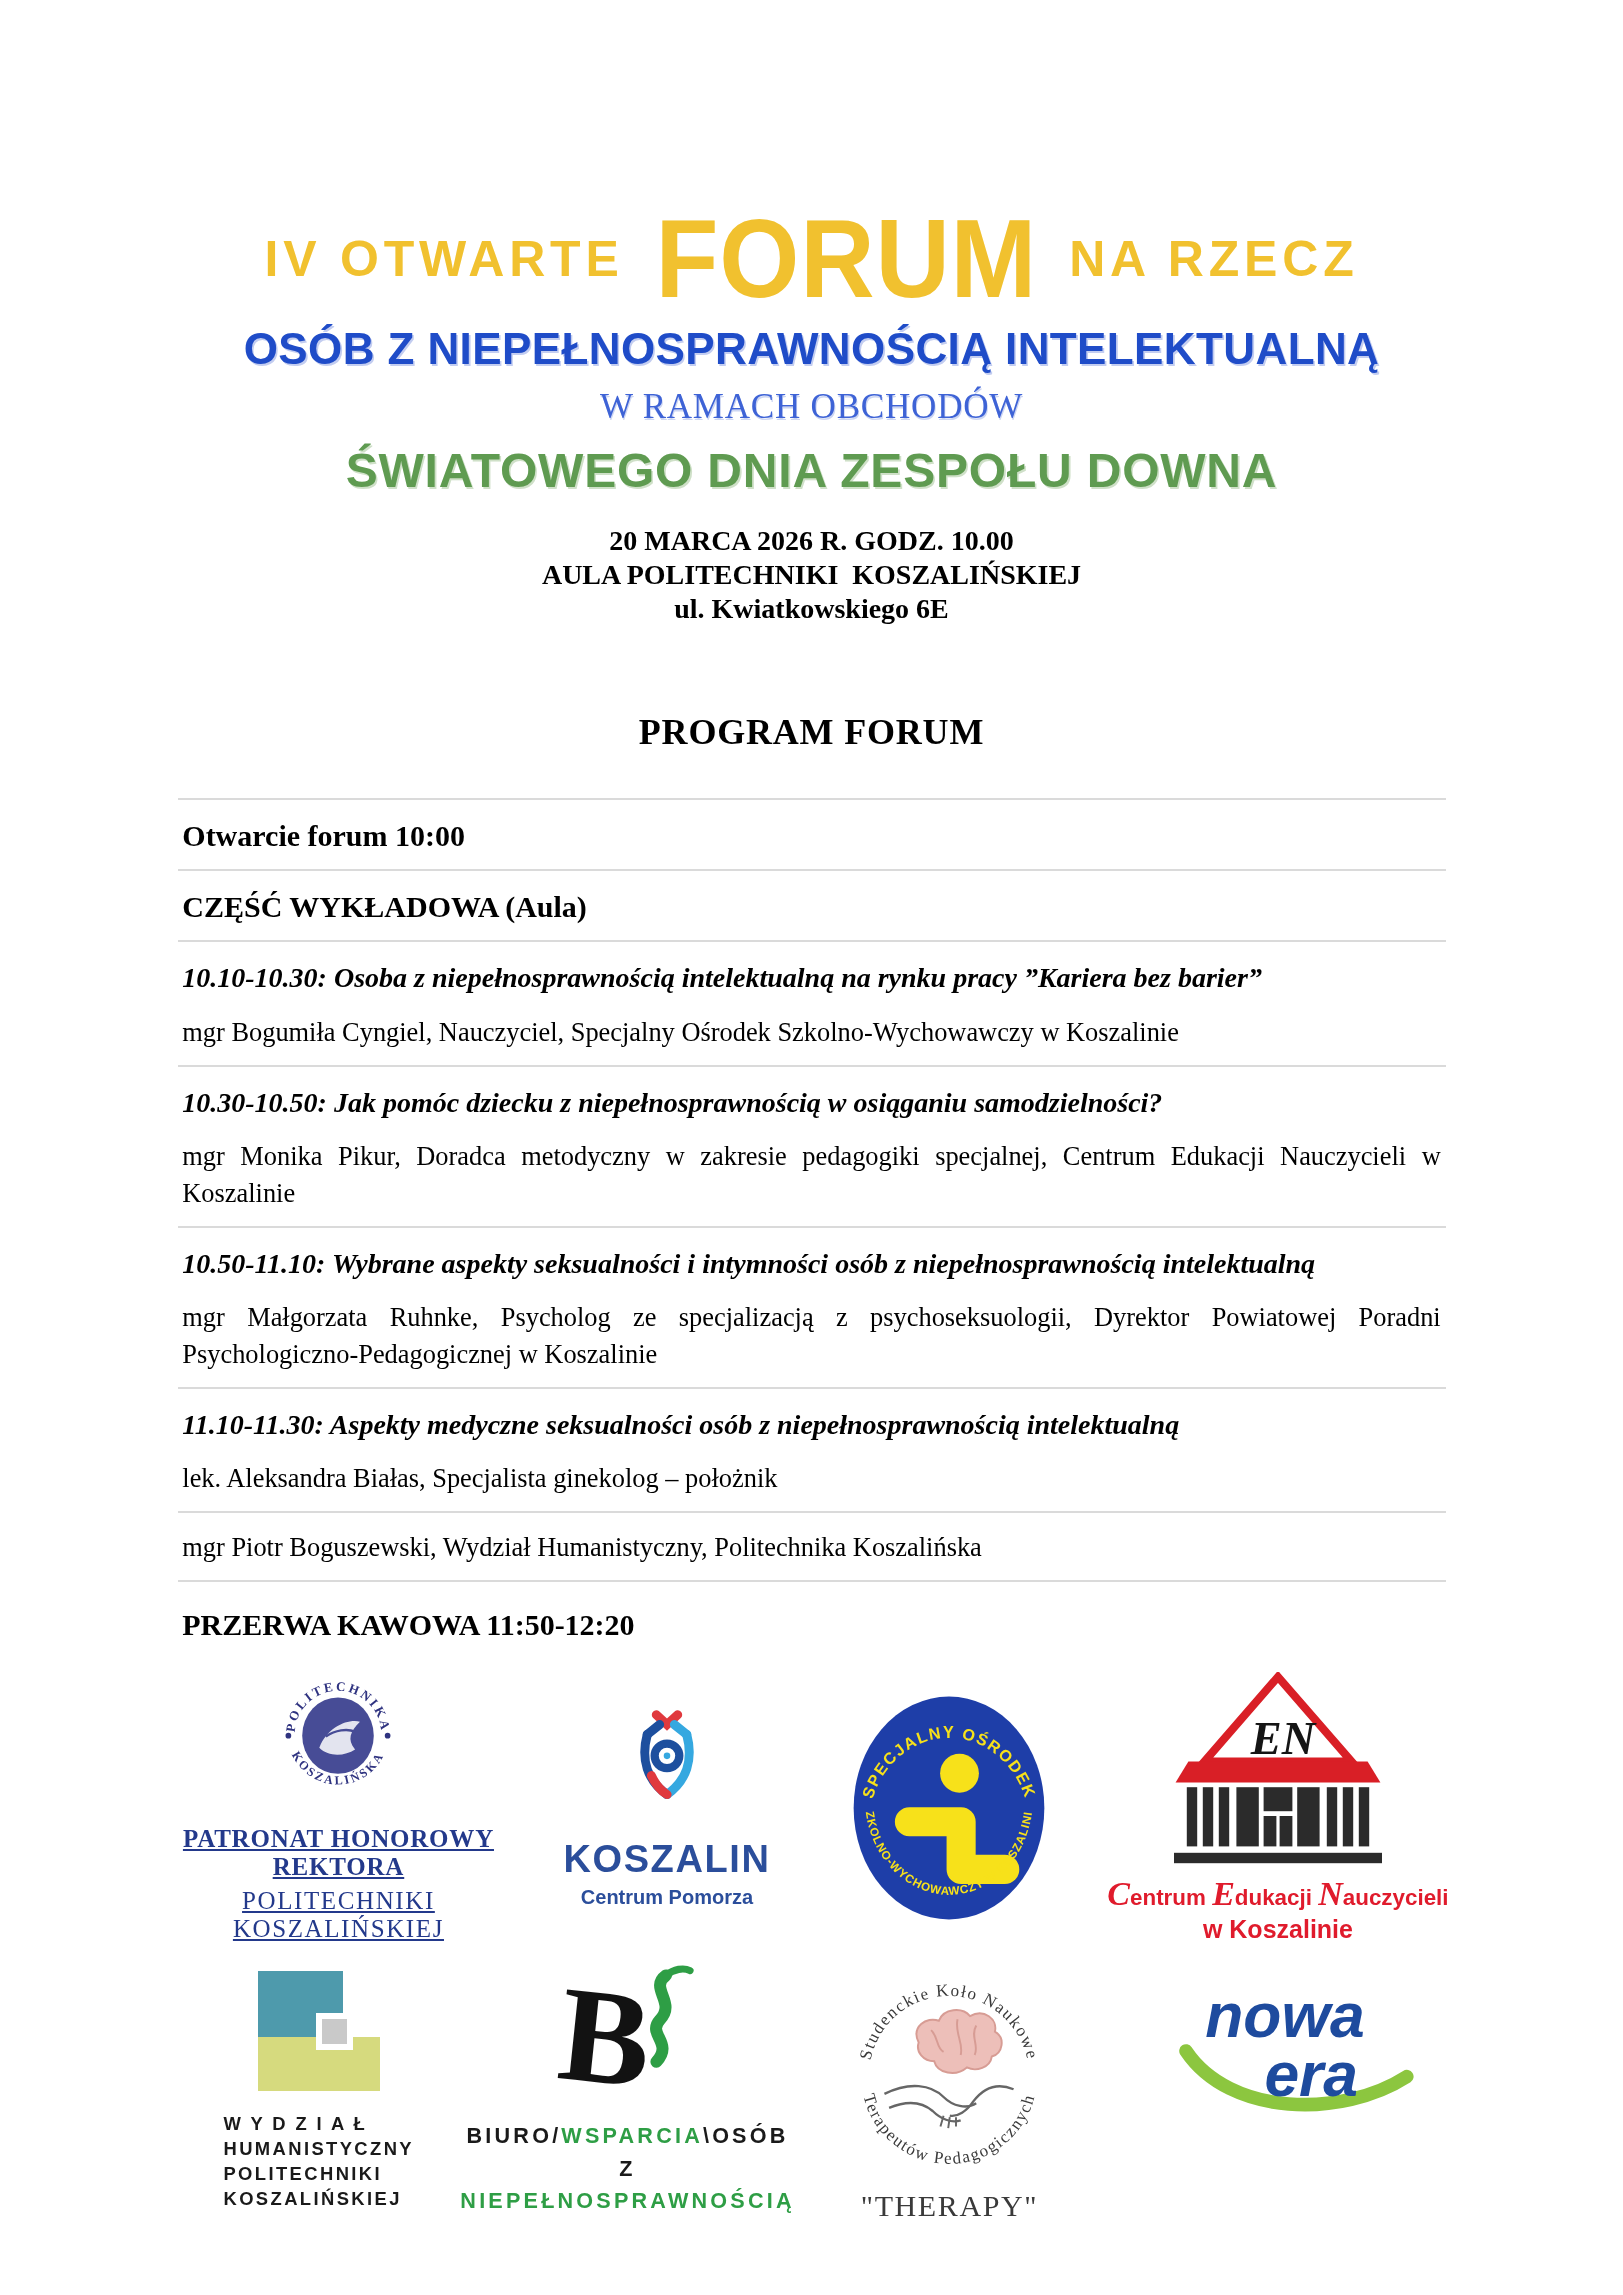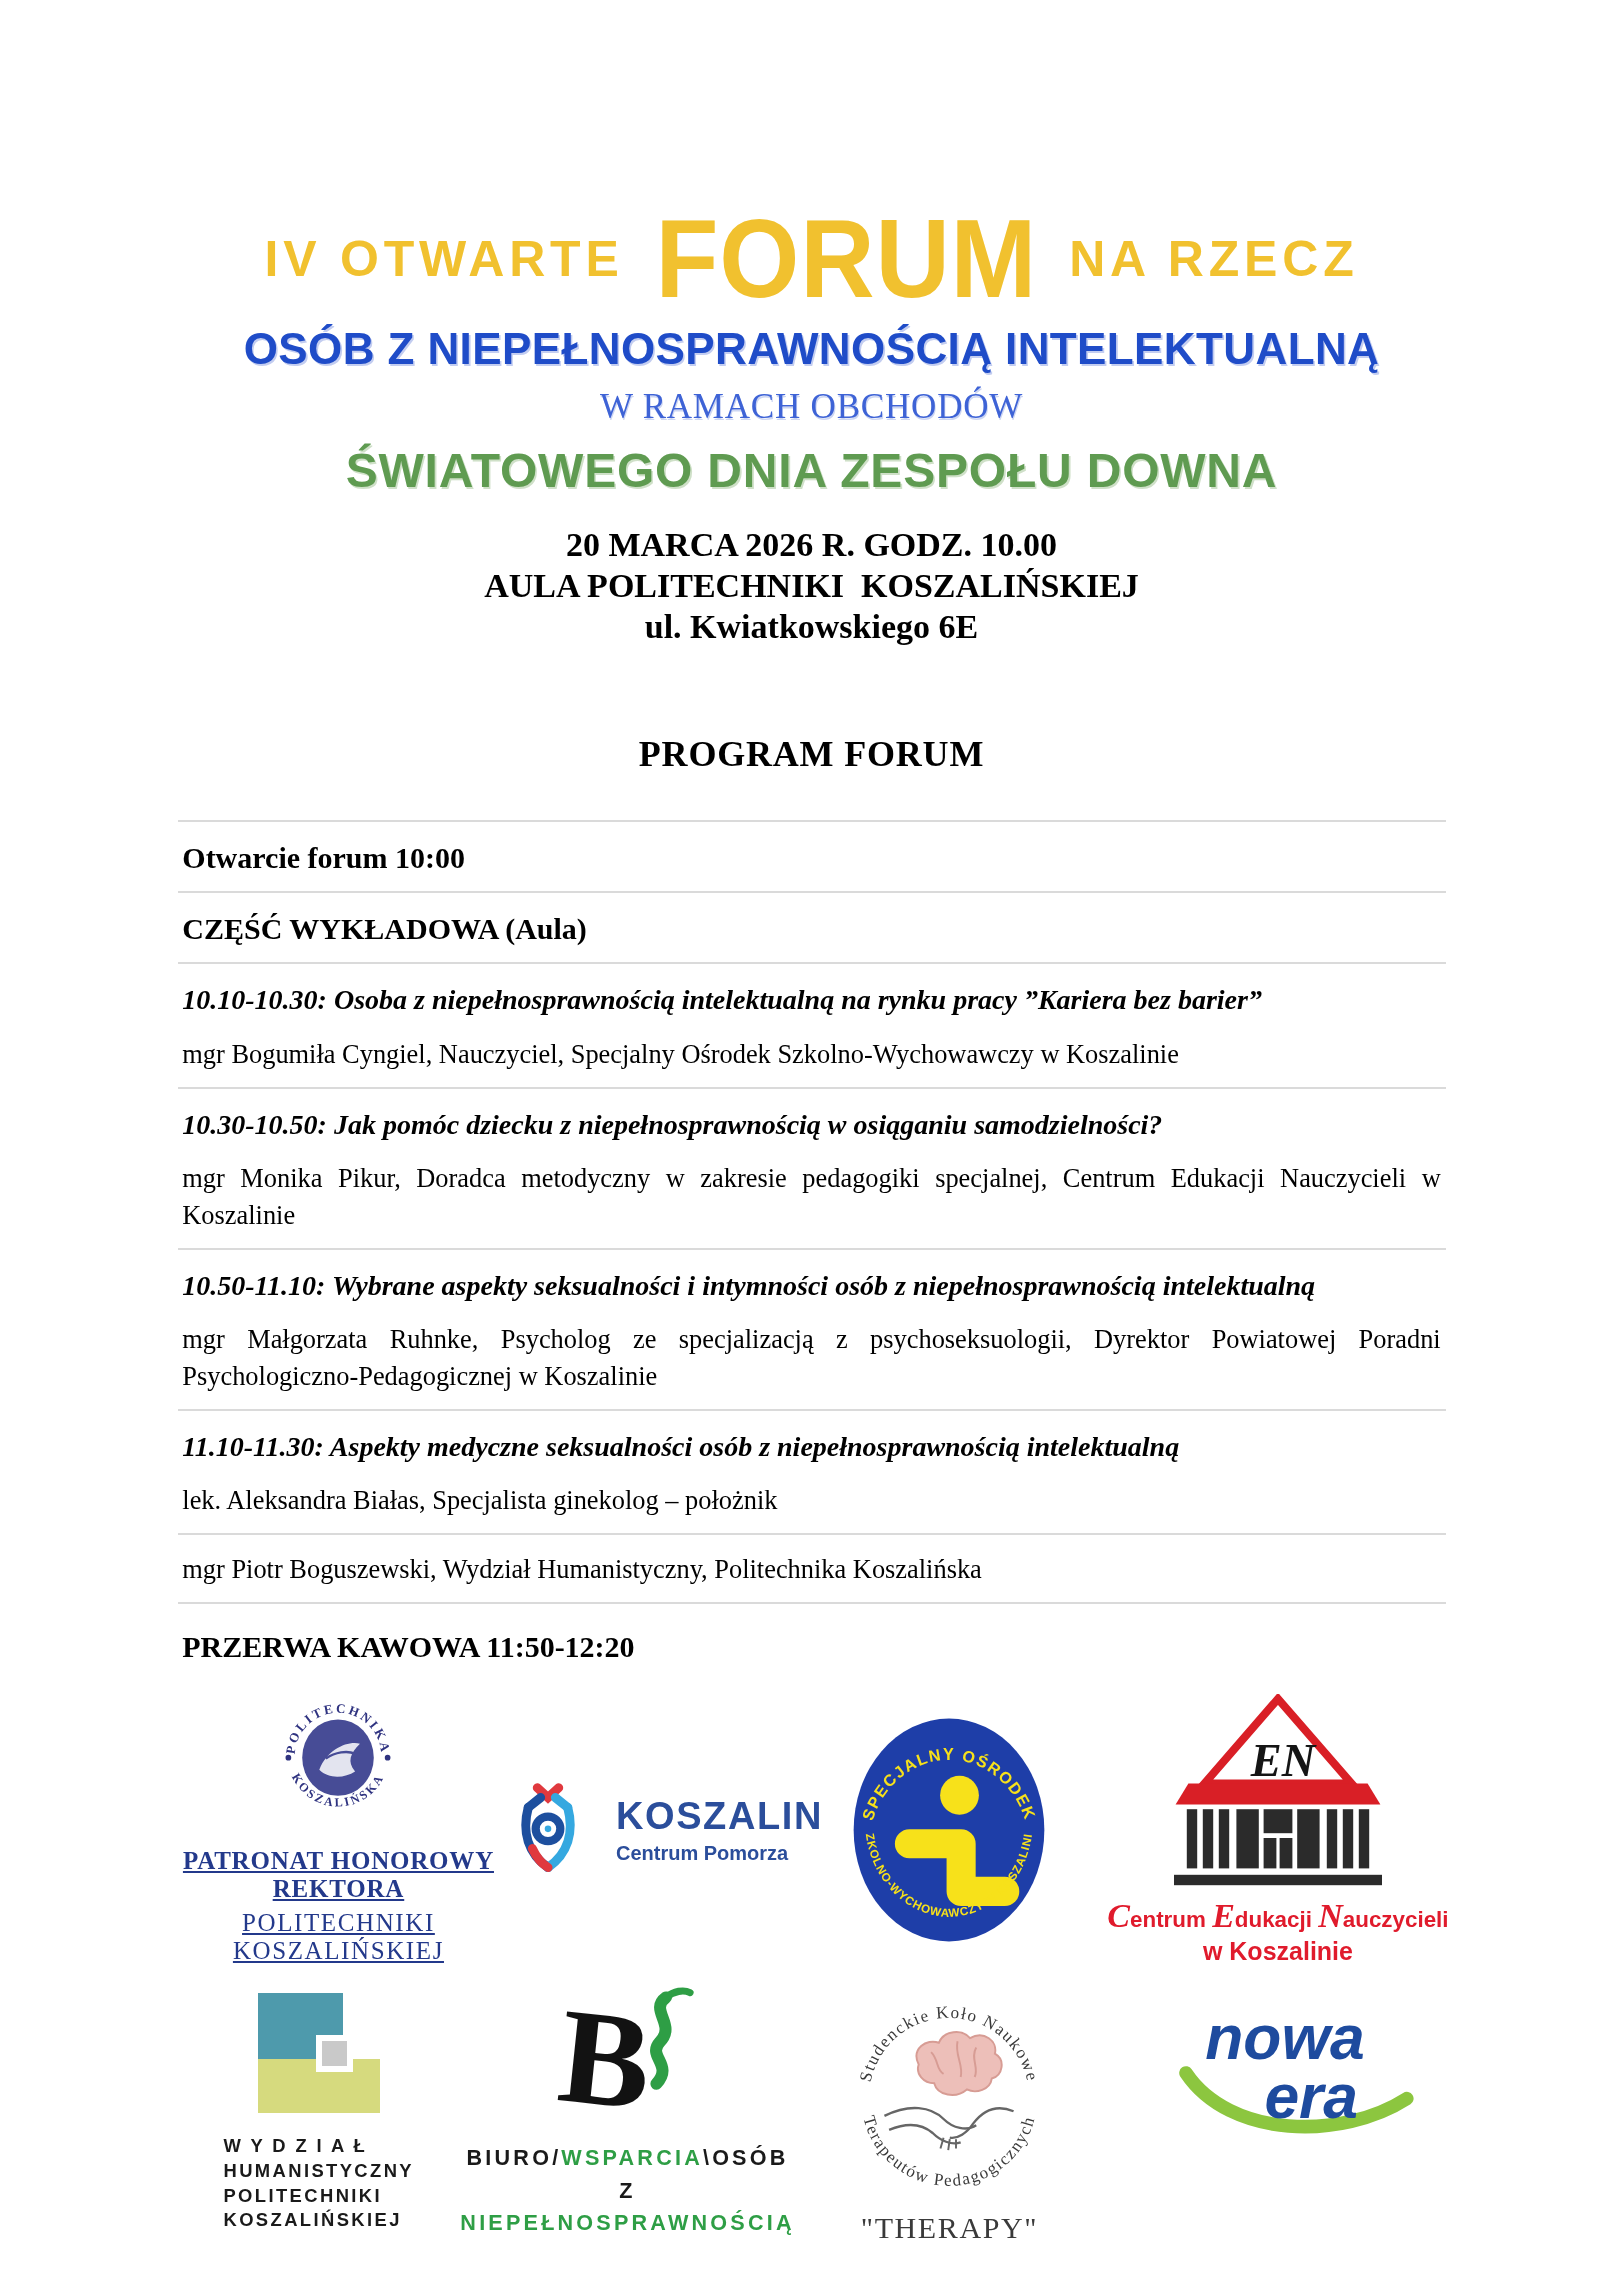--- a/index.html
+++ b/index.html
@@ -20,21 +20,21 @@
   .h1-small{font-size:50px;letter-spacing:4.8px;}
   .h1-forum{font-size:103px;letter-spacing:0.8px;line-height:.85;transform:scaleY(1.08);}
   .h-line2{margin-top:21px;font-family:"Liberation Sans",sans-serif;font-weight:700;font-size:44px;
            color:var(--blue);letter-spacing:0.4px;text-shadow:1.6px 2.4px 0 #c3cdf0;}
   .h-line3{margin-top:13px;font-family:Liberation Serif, serif;font-weight:400;font-size:35px;
            color:var(--blue-light);letter-spacing:0.8px;text-shadow:0.8px 1.6px 0 #cdd6f2;}
   .h-line4{margin-top:16px;font-family:"Liberation Sans",sans-serif;font-weight:700;font-size:48px;
            color:var(--green);letter-spacing:0.8px;text-shadow:1.6px 2.4px 0 #cfe0c8;}
 
   
-  .event{margin-top:26px;text-align:center;font-weight:700;font-size:34px;line-height:1.22;}
+  .event{margin-top:26px;text-align:center;font-weight:700;font-size:28px;line-height:1.22;}
   .event div{white-space:pre-wrap;}
   .program-title{margin-top:85px;text-align:center;font-weight:700;font-size:36px;letter-spacing:0.8px;}
 
   
   .ptable{width:1268px;margin:45px auto 0;}
   .row{border-top:2.4px solid var(--table-line);padding:19px 4.8px 16px;}
   .row-header .row-header-text{font-weight:700;font-size:30px;}
   .row-break{padding-top:26px;padding-bottom:3.2px;border-bottom:none;}
   .talk-title{font-weight:700;font-style:italic;font-size:28px;line-height:1.42;text-align:justify;margin-bottom:16px;}
   .talk-speaker{font-size:26.4px;line-height:1.38;text-align:justify;}
@@ -44,21 +44,21 @@
   .logos{width:1314px;margin:27px auto 0;}
   .logo-row{display:grid;align-items:center;justify-items:center;}
   .logo-row1{grid-template-columns:28% 22% 21% 29%;}
   .logo-row2{grid-template-columns:25% 22% 27% 26%;margin-top:27px;align-items:start;}
   .logo-cell{display:flex;flex-direction:column;align-items:center;}
 
   .patronat-caption{margin-top:30px;text-align:center;color:var(--navy);text-decoration:underline;}
   .patronat-caption .c1{font-weight:700;font-size:25px;letter-spacing:0.8px;}
   .patronat-caption .c2{font-weight:400;font-size:25px;letter-spacing:1.6px;margin-top:6.4px;}
 
-  .koszalin{flex-direction:row;gap:31px;align-items:center;}
+  .koszalin{flex-direction:column;gap:31px;align-items:center;text-align:center;}
   .kz-text .kz-name{font-family:"Liberation Sans",sans-serif;font-weight:700;font-size:38px;
                     letter-spacing:1.6px;color:var(--kz-blue);}
   .kz-text .kz-tag{font-family:"Liberation Sans",sans-serif;font-weight:700;font-size:20px;
                    color:var(--kz-blue);margin-top:4.8px;}
 
   .cen-caption{margin-top:3.2px;color:var(--cen-red);font-family:"Liberation Sans",sans-serif;
                font-weight:700;text-align:center;}
   .cen-caption .big{font-size:34px;font-family:"Liberation Serif",serif;font-style:italic;}
   .cen-caption .l1{font-size:22.4px;}
   .cen-caption .l2{font-size:25px;margin-top:1.6px;}

